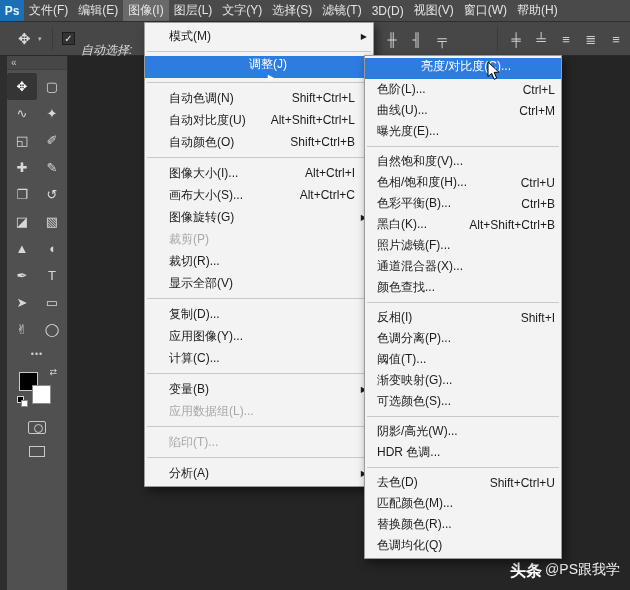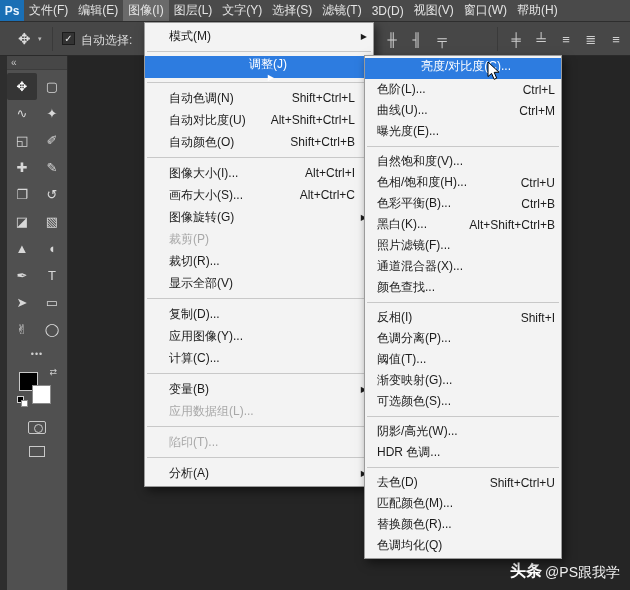--- a/index.html
+++ b/index.html
@@ -16,21 +16,21 @@
   .menubar-item.active { background:#6a6a6a; }
 
   
   .optionsbar { position:absolute; top:22px; left:0; right:0; height:34px; background:#474747;
                 border-bottom:1px solid #2a2a2a; color:#dcdcdc; font-size:12px; z-index:4; }
   .ob-tool { position:absolute; left:18px; top:8px; font-size:15px; color:#ddd; }
   .ob-caret { position:absolute; left:38px; top:13px; font-size:7px; color:#bbb; }
   .ob-divider { position:absolute; top:5px; width:1px; height:24px; background:#3a3a3a; }
   .ob-checkbox { position:absolute; left:62px; top:10px; width:13px; height:13px; background:#333;
                  border:1px solid #1c1c1c; color:#e8e8e8; font-size:10px; line-height:11px; text-align:center; }
-  .ob-label { position:absolute; left:81px; top:10px; white-space:nowrap; }
+  .ob-label { position:absolute; left:81px; top:20px; white-space:nowrap;font-style:italic; }
   .icon-group { position:absolute; top:6px; display:flex; gap:3px; }
   .opt-icon { width:22px; height:22px; display:flex; align-items:center; justify-content:center;
               font-size:13px; color:#cfcfcf; }
 
   
   .edge-strip { position:absolute; left:0; top:56px; bottom:0; width:7px; background:#2e2e2e; }
   .toolpanel { position:absolute; left:7px; top:56px; bottom:0; width:61px; background:#505050;
                border-right:1px solid #2c2c2c; z-index:3; }
   .tp-header { height:14px; background:#474747; border-bottom:1px solid #3c3c3c;
                color:#c2c2c2; font-size:10px; line-height:13px; padding-left:4px; }
@@ -50,21 +50,21 @@
   .mini-fg { position:absolute; left:0; top:0; width:7px; height:7px; background:#000; border:1px solid #cfcfcf; }
   .mini-bg { position:absolute; left:4px; top:4px; width:7px; height:7px; background:#fff; border:1px solid #8a8a8a; }
   .quickmask-icon { width:18px; height:13px; border:1px solid #c9c9c9; border-radius:2px;
                     margin:14px auto 0; position:relative; }
   .quickmask-icon::after { content:""; position:absolute; left:5px; top:2px; width:7px; height:7px;
                            border:1px solid #c9c9c9; border-radius:50%; }
   .screenmode-icon { width:16px; height:11px; border:1px solid #c9c9c9; margin:12px auto 0; }
 
   
   .canvas { position:absolute; left:68px; top:56px; right:0; bottom:0; background:#252525; }
-  .watermark { position:absolute; right:10px; bottom:8px; color:#fff; display:flex; align-items:flex-end; gap:3px; }
+  .watermark { position:absolute; right:10px; bottom:8px; color:#fff; display:flex; align-items:flex-start; gap:3px; }
   .wm-brand { font-weight:bold; font-size:16px; }
   .wm-handle { font-size:14px; color:#f0f0f0; }
 
   
   .menu-panel { position:absolute; background:#f3f3f3; border:1px solid #9b9b9b; padding:2px 0;
                 box-shadow:3px 4px 9px rgba(0,0,0,0.5); font-size:12px; color:#1c1c1c; }
   #image-menu { left:144px; top:22px; width:230px; z-index:10; }
   #adjust-submenu { left:364px; top:55px; width:198px; z-index:11; }
   .menu-item { display:flex; align-items:center; padding:0 6px 0 24px; white-space:nowrap; }
   #image-menu .menu-item { height:22px; }

